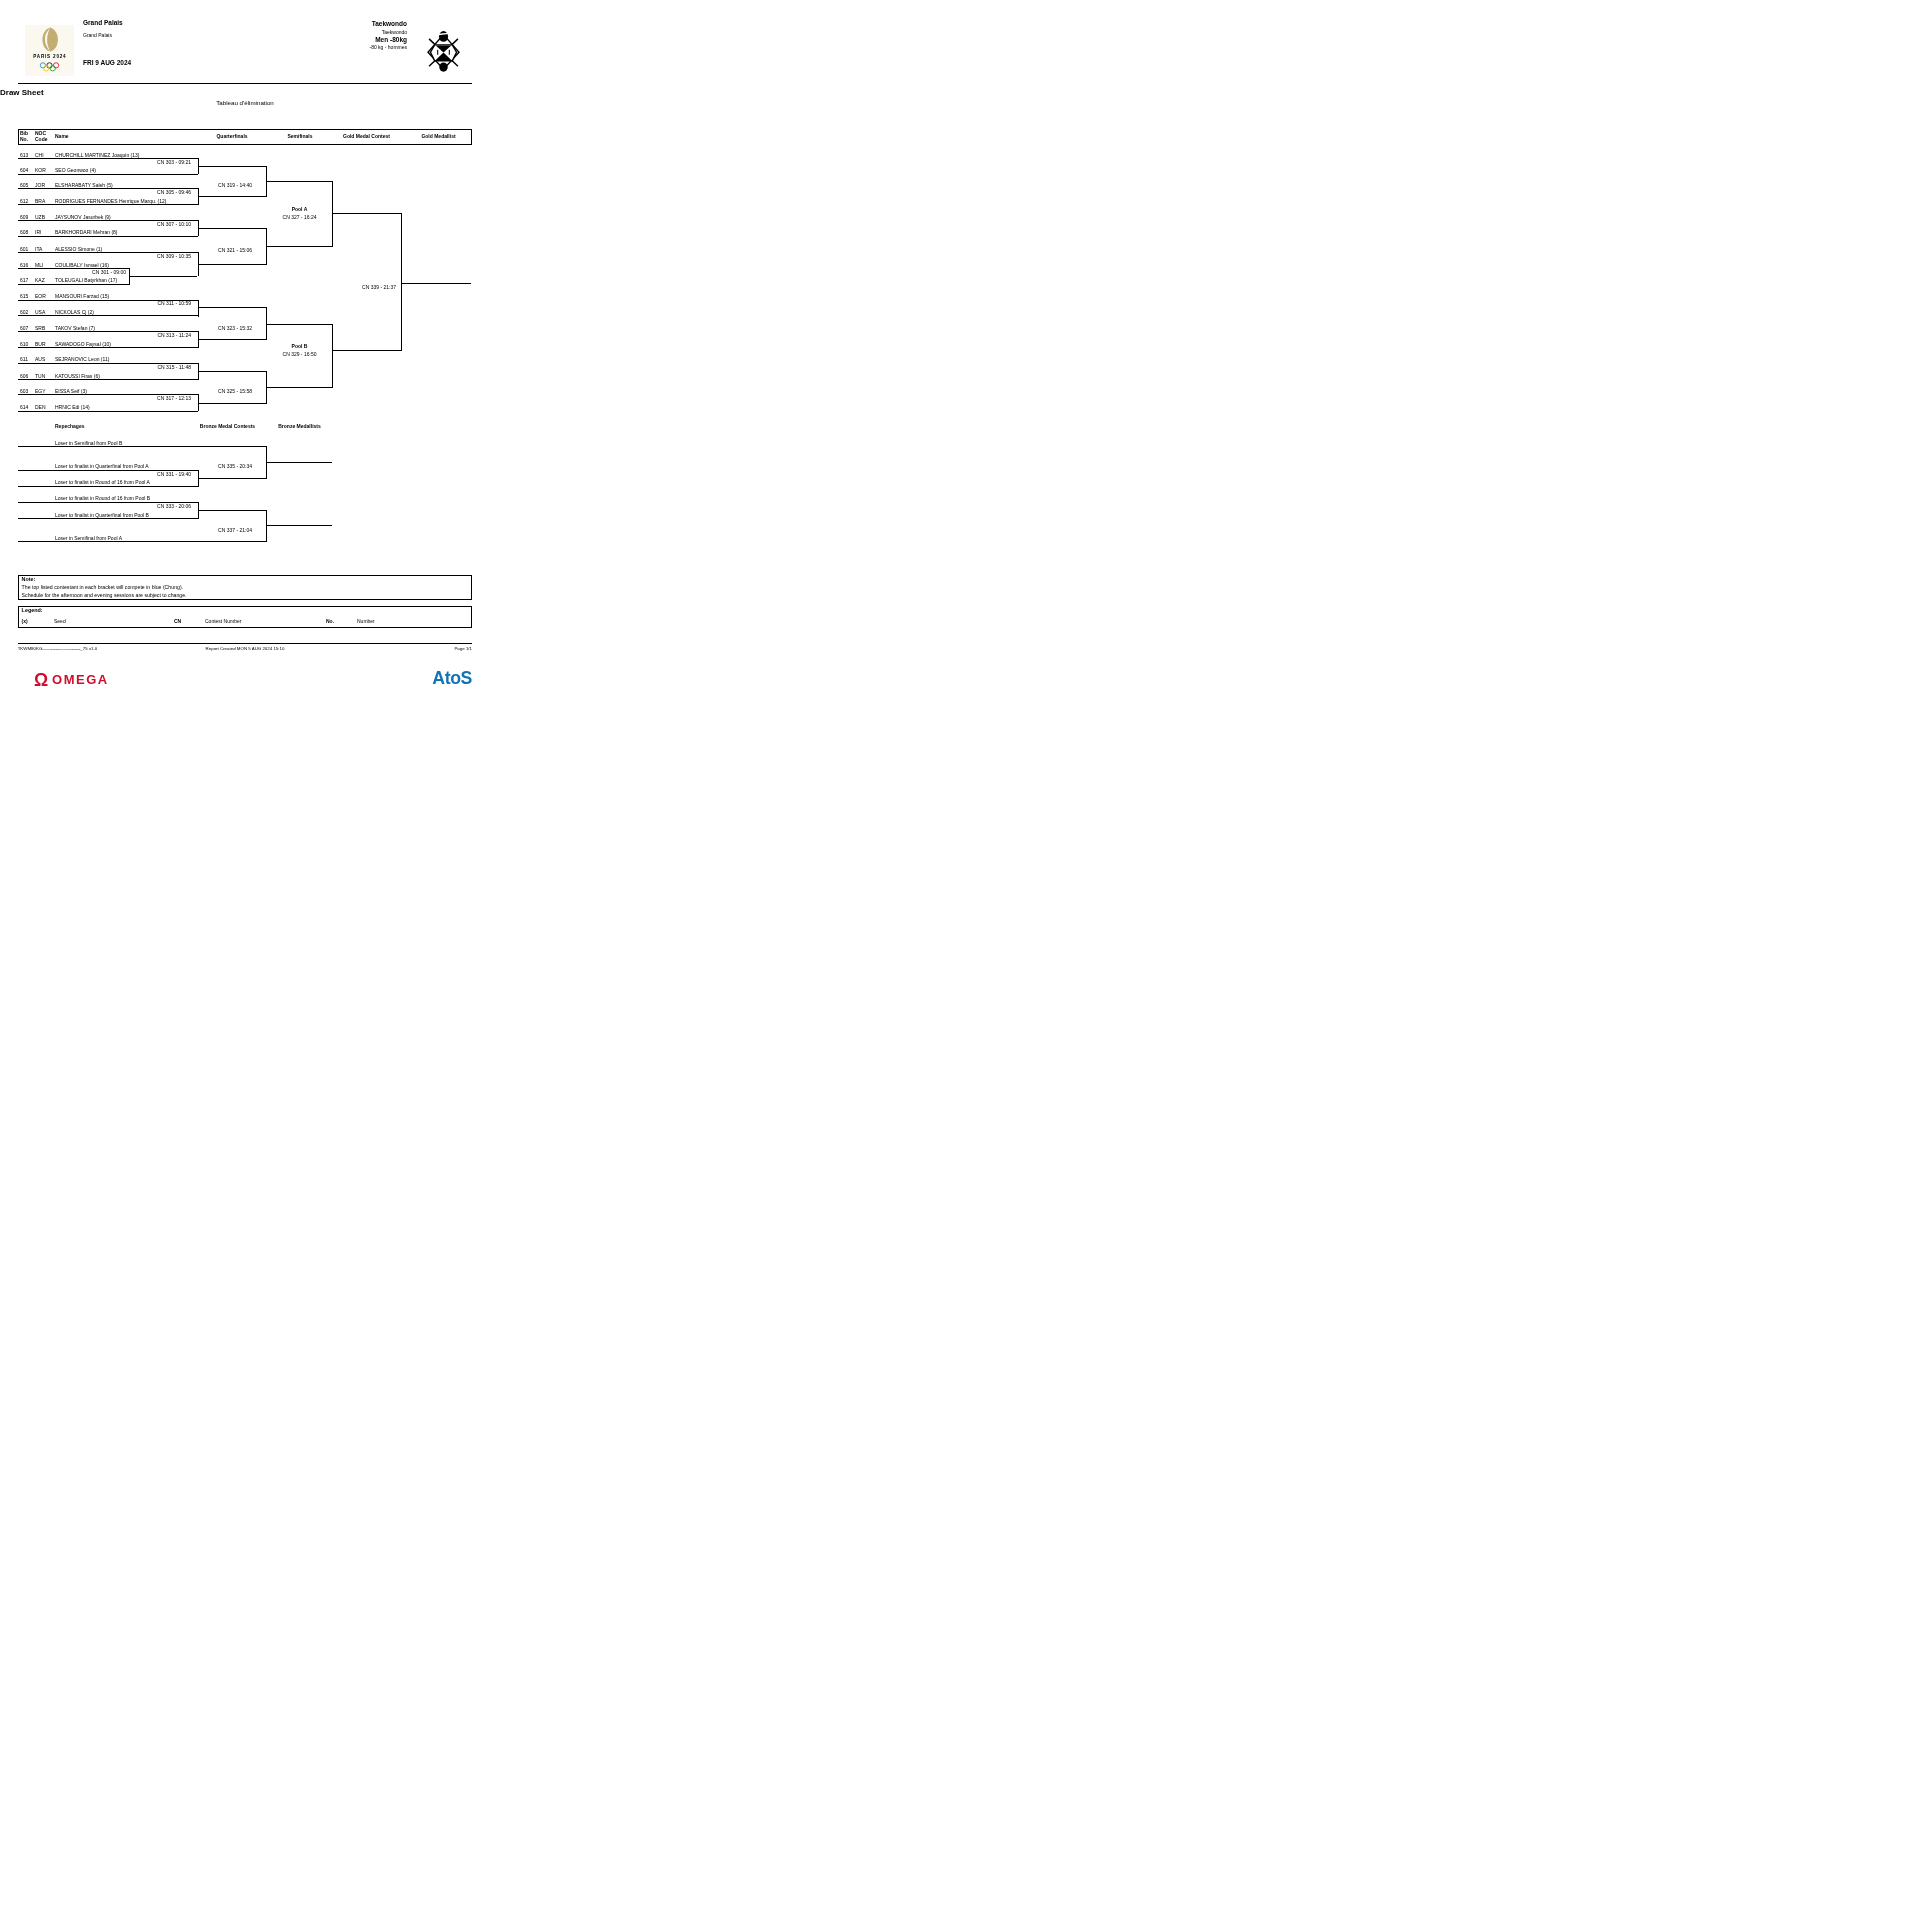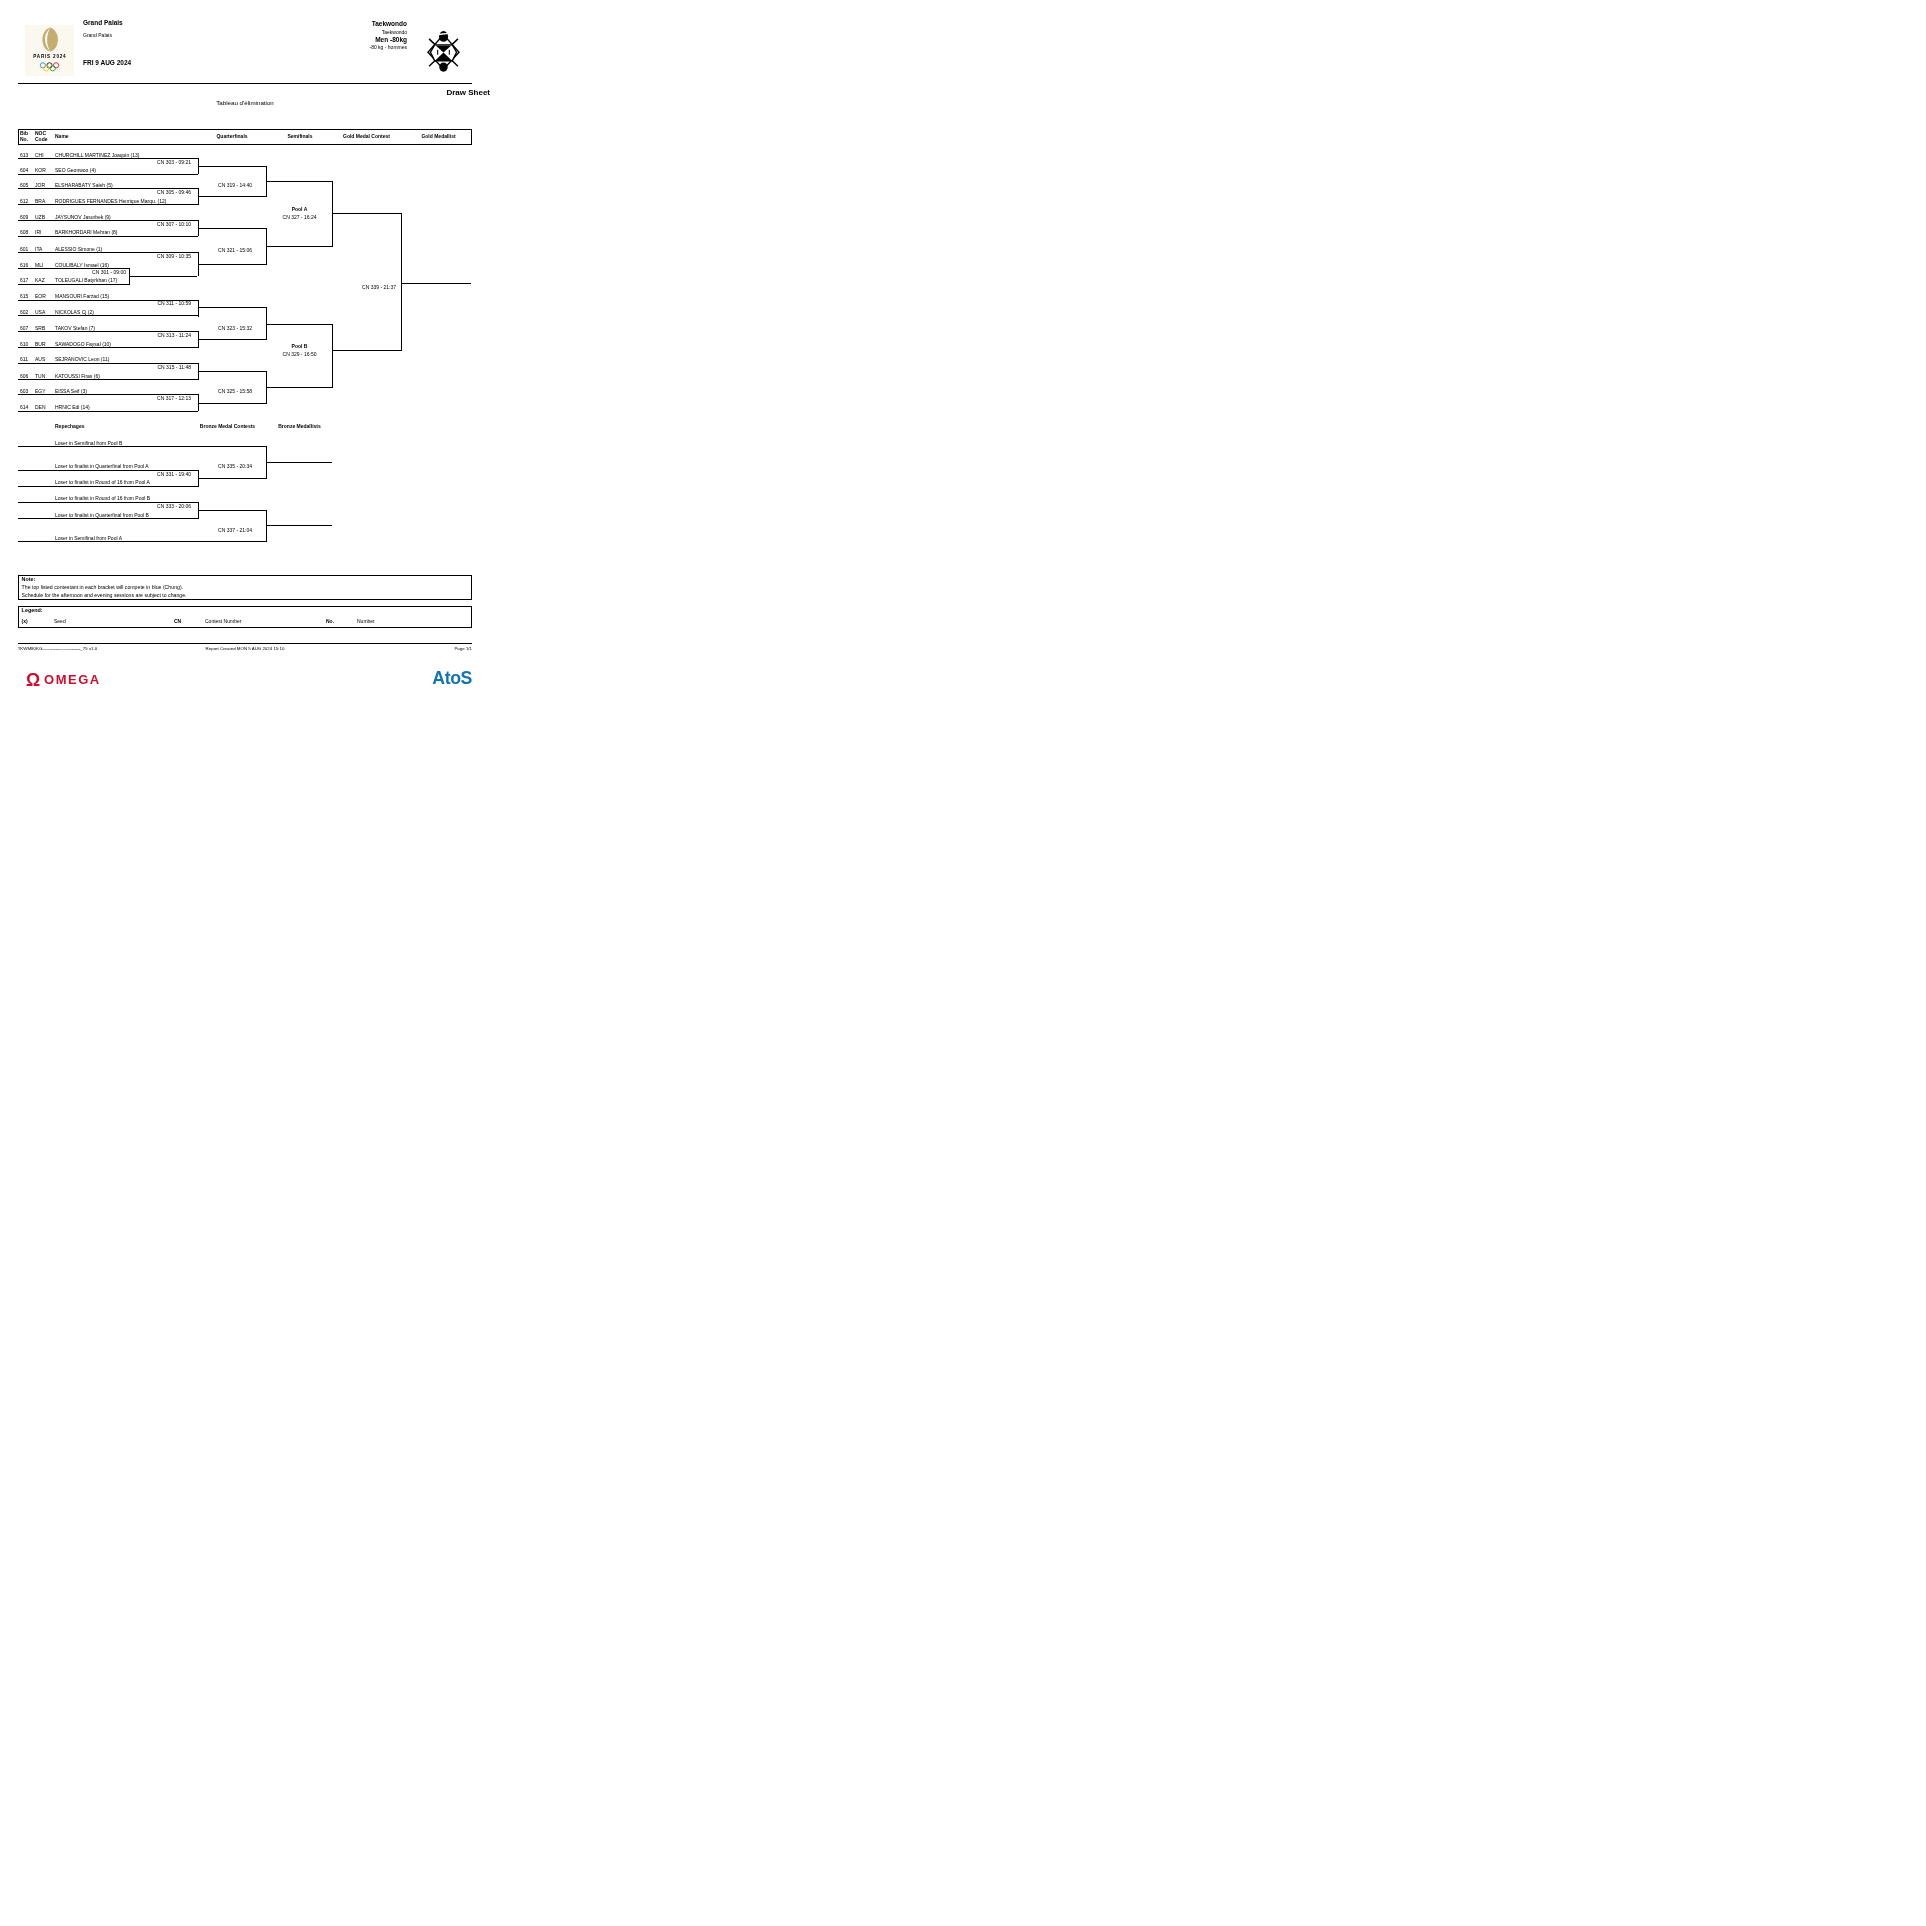--- a/index.html
+++ b/index.html
@@ -14,21 +14,21 @@
   .hl{position:absolute;height:0.8px;background:#000;}
   .vl{position:absolute;width:0.4px;background:#000;}
   .rule{position:absolute;height:1.2px;background:#000;}
   .hdrbox{position:absolute;left:17.7px;top:129px;width:454px;height:16px;
           border-top:1.2px solid #000;border-bottom:1.2px solid #000;
           border-left:0.4px solid #000;border-right:0.4px solid #000;box-sizing:border-box;}
   .colhdr{position:absolute;font-size:5px;font-weight:bold;text-align:center;white-space:nowrap;}
   .notebox{position:absolute;left:17.7px;top:575px;width:454px;height:25px;border:0.8px solid #000;box-sizing:border-box;}
   .legendbox{position:absolute;left:17.7px;top:606px;width:454px;height:22.3px;border:0.8px solid #000;box-sizing:border-box;}
   .logo-area{position:absolute;left:25.4px;top:25px;width:49px;height:51px;background:#FBF8EF;text-align:center;}
-  .omega{position:absolute;left:26px;top:670px;color:#CE0E2D;}
+  .omega{position:absolute;left:34px;top:670px;color:#CE0E2D;}
   .omega .sym{font-size:17.7px;font-weight:bold;vertical-align:-2.3px;}
   .omega .wordmark{font-size:13px;font-weight:bold;letter-spacing:1.5px;margin-left:3.9px;}
   .atos{position:absolute;right:18px;top:668px;color:#1274B7;font-size:17.7px;font-weight:bold;letter-spacing:-0.4px;margin-left:12px;}
   .rightblock{position:absolute;right:83px;top:20px;text-align:right;}
   .rightblock div{white-space:nowrap;}
 </style>
 </head>
 <body>
 
 <div class="page">
@@ -73,21 +73,21 @@
       <ellipse cx="55" cy="21" rx="13" ry="15"></ellipse>
       <ellipse cx="55" cy="108" rx="12" ry="13"></ellipse>
       <rect x="37" y="59" width="3" height="14"></rect>
       <rect x="70" y="59" width="3" height="14"></rect>
     </g>
     <rect x="40" y="12" width="30" height="4" fill="#fff" transform="rotate(-6 55 14)"></rect>
   </svg>
 
   <div class="rule" style="left:17.7px;top:83px;width:454px"></div>
 
-  <div class="abs" style="left:0;top:88px;width:490px;text-align:right;font-size:8px;font-weight:bold">Draw Sheet</div>
+  <div class="abs" style="left:0;top:88px;width:490px;text-align:left;font-size:8px;font-weight:bold">Draw Sheet</div>
   <div class="abs" style="left:0;top:99px;width:490px;text-align:center;font-size:6.2px">Tableau d'élimination</div>
 
   <div class="hdrbox"></div>
   <div class="t13b" style="left:20px;top:130px">Bib</div>
   <div class="t13b" style="left:20px;top:136px">No.</div>
   <div class="t13b" style="left:35px;top:130px">NOC</div>
   <div class="t13b" style="left:35px;top:136px">Code</div>
   <div class="t13b" style="left:55px;top:133px">Name</div>
   <div class="colhdr" style="left:201px;top:133px;width:62px">Quarterfinals</div>
   <div class="colhdr" style="left:269px;top:133px;width:62px">Semifinals</div>

